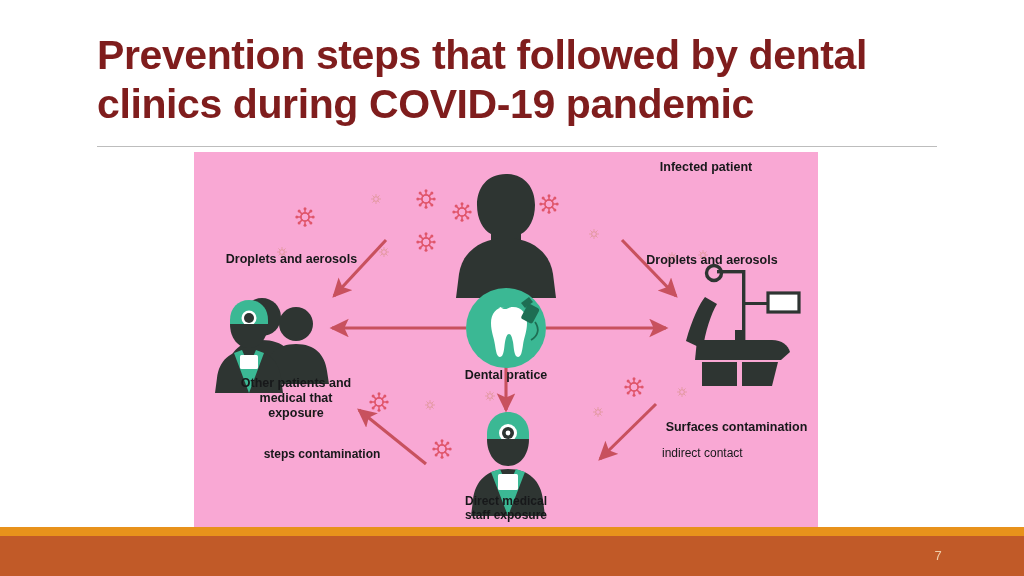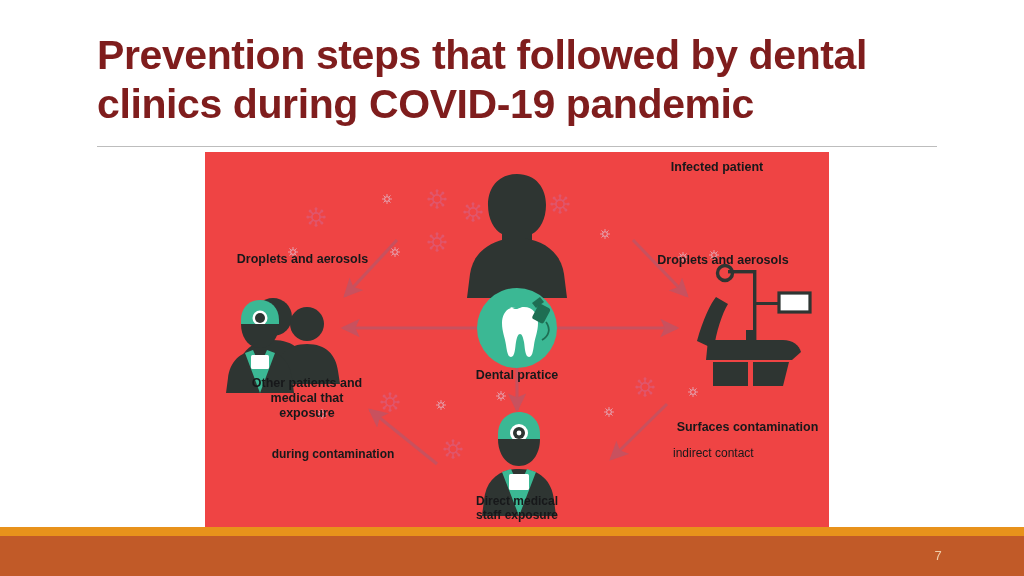--- a/index.html
+++ b/index.html
@@ -43,25 +43,25 @@
     left: 97px;
     top: 146px;
     width: 840px;
     height: 1px;
     background: #bdbdbd;
   }
 
   
   #diagram {
     position: absolute;
-    left: 205px;
+    left: 194px;
     top: 152px;
     width: 624px;
     height: 382px;
-    background: #ef4444;
+    background: #f9a8d4;
   }
   #diagram-inner {
     position: absolute;
     inset: 0;
   }
   #diagram-svg {
     position: absolute;
     left: 0;
     top: 0;
   }
@@ -340,21 +340,21 @@
       <div class="dlabel" id="label-droplets-right">Droplets and aerosols</div>
 
       <div class="dlabel" id="label-other-patients">Other patients and
 medical that
 exposure</div>
 
       <div class="dlabel" id="label-dental-practice">Dental pratice</div>
 
       <div class="dlabel" id="label-surfaces">Surfaces contamination</div>
 
-      <div class="dlabel" id="label-cross-contamination">during contamination</div>
+      <div class="dlabel" id="label-cross-contamination">steps contamination</div>
 
       <div class="dlabel" id="label-indirect-contact">indirect contact</div>
 
       <div class="dlabel" id="label-direct-medical">Direct medical
 staff exposure</div>
     </div>
   </div>
 
   <div id="footer-accent"></div>
   <div id="footer-bar">

